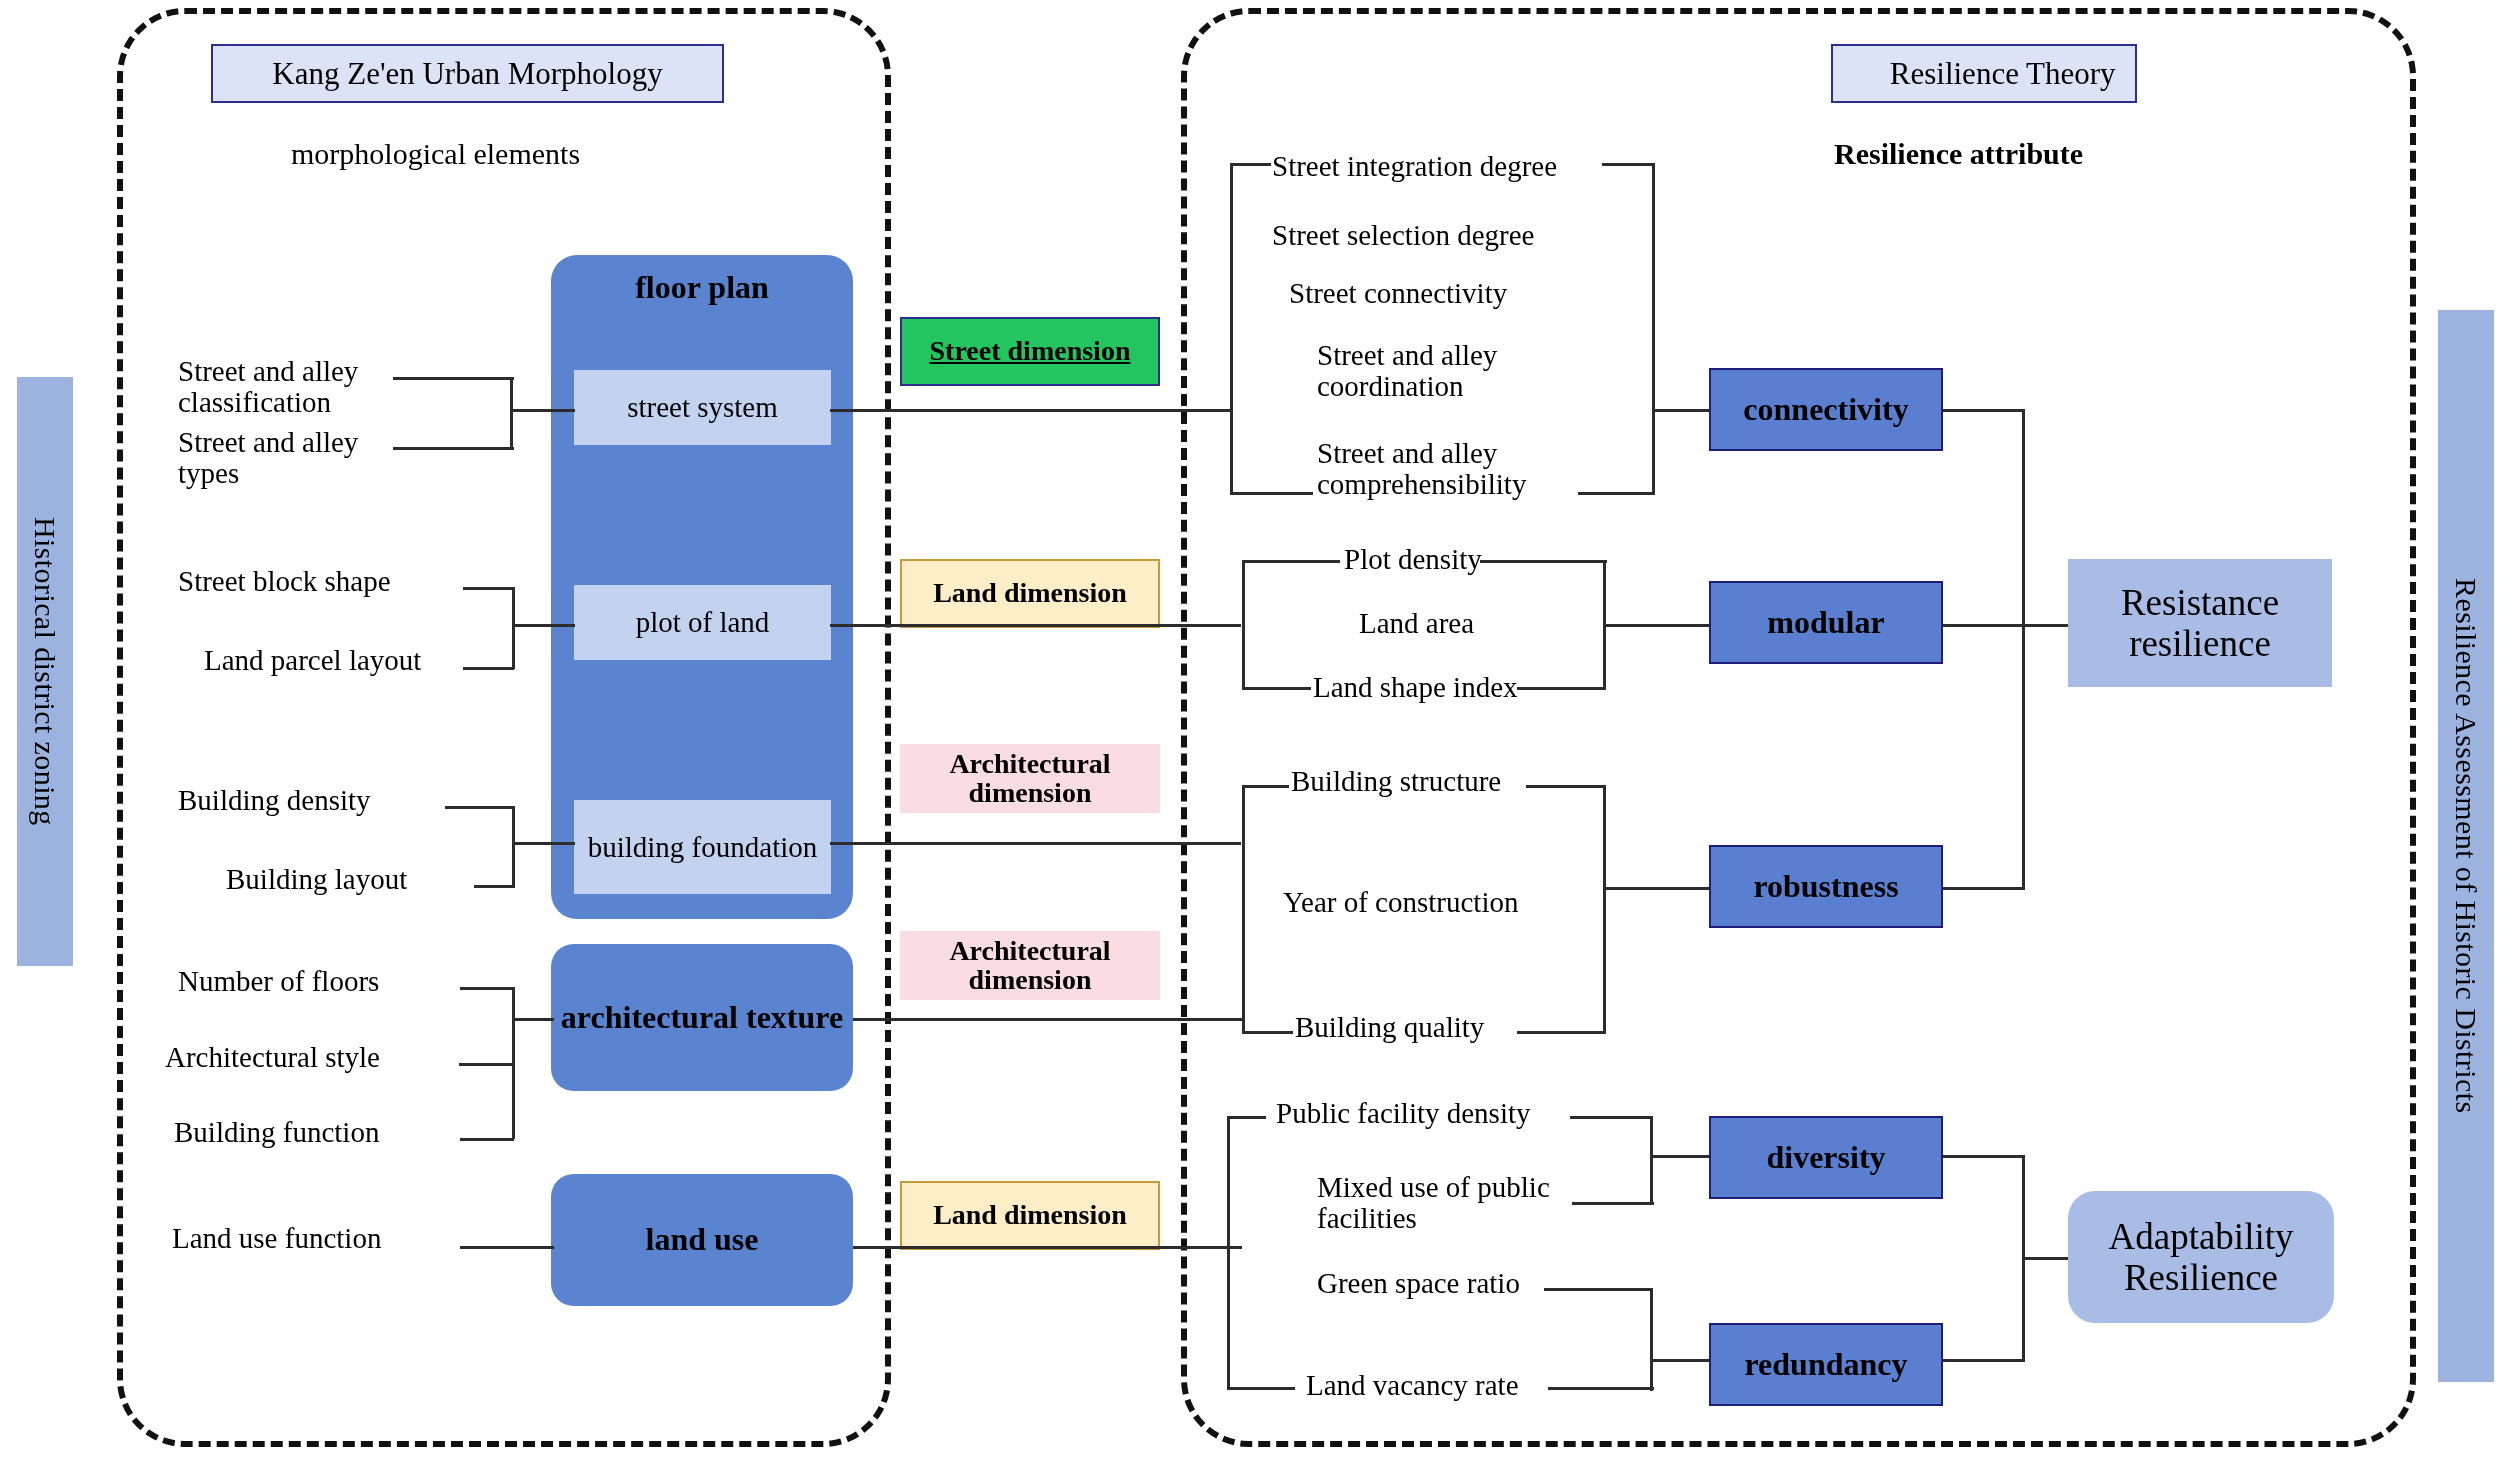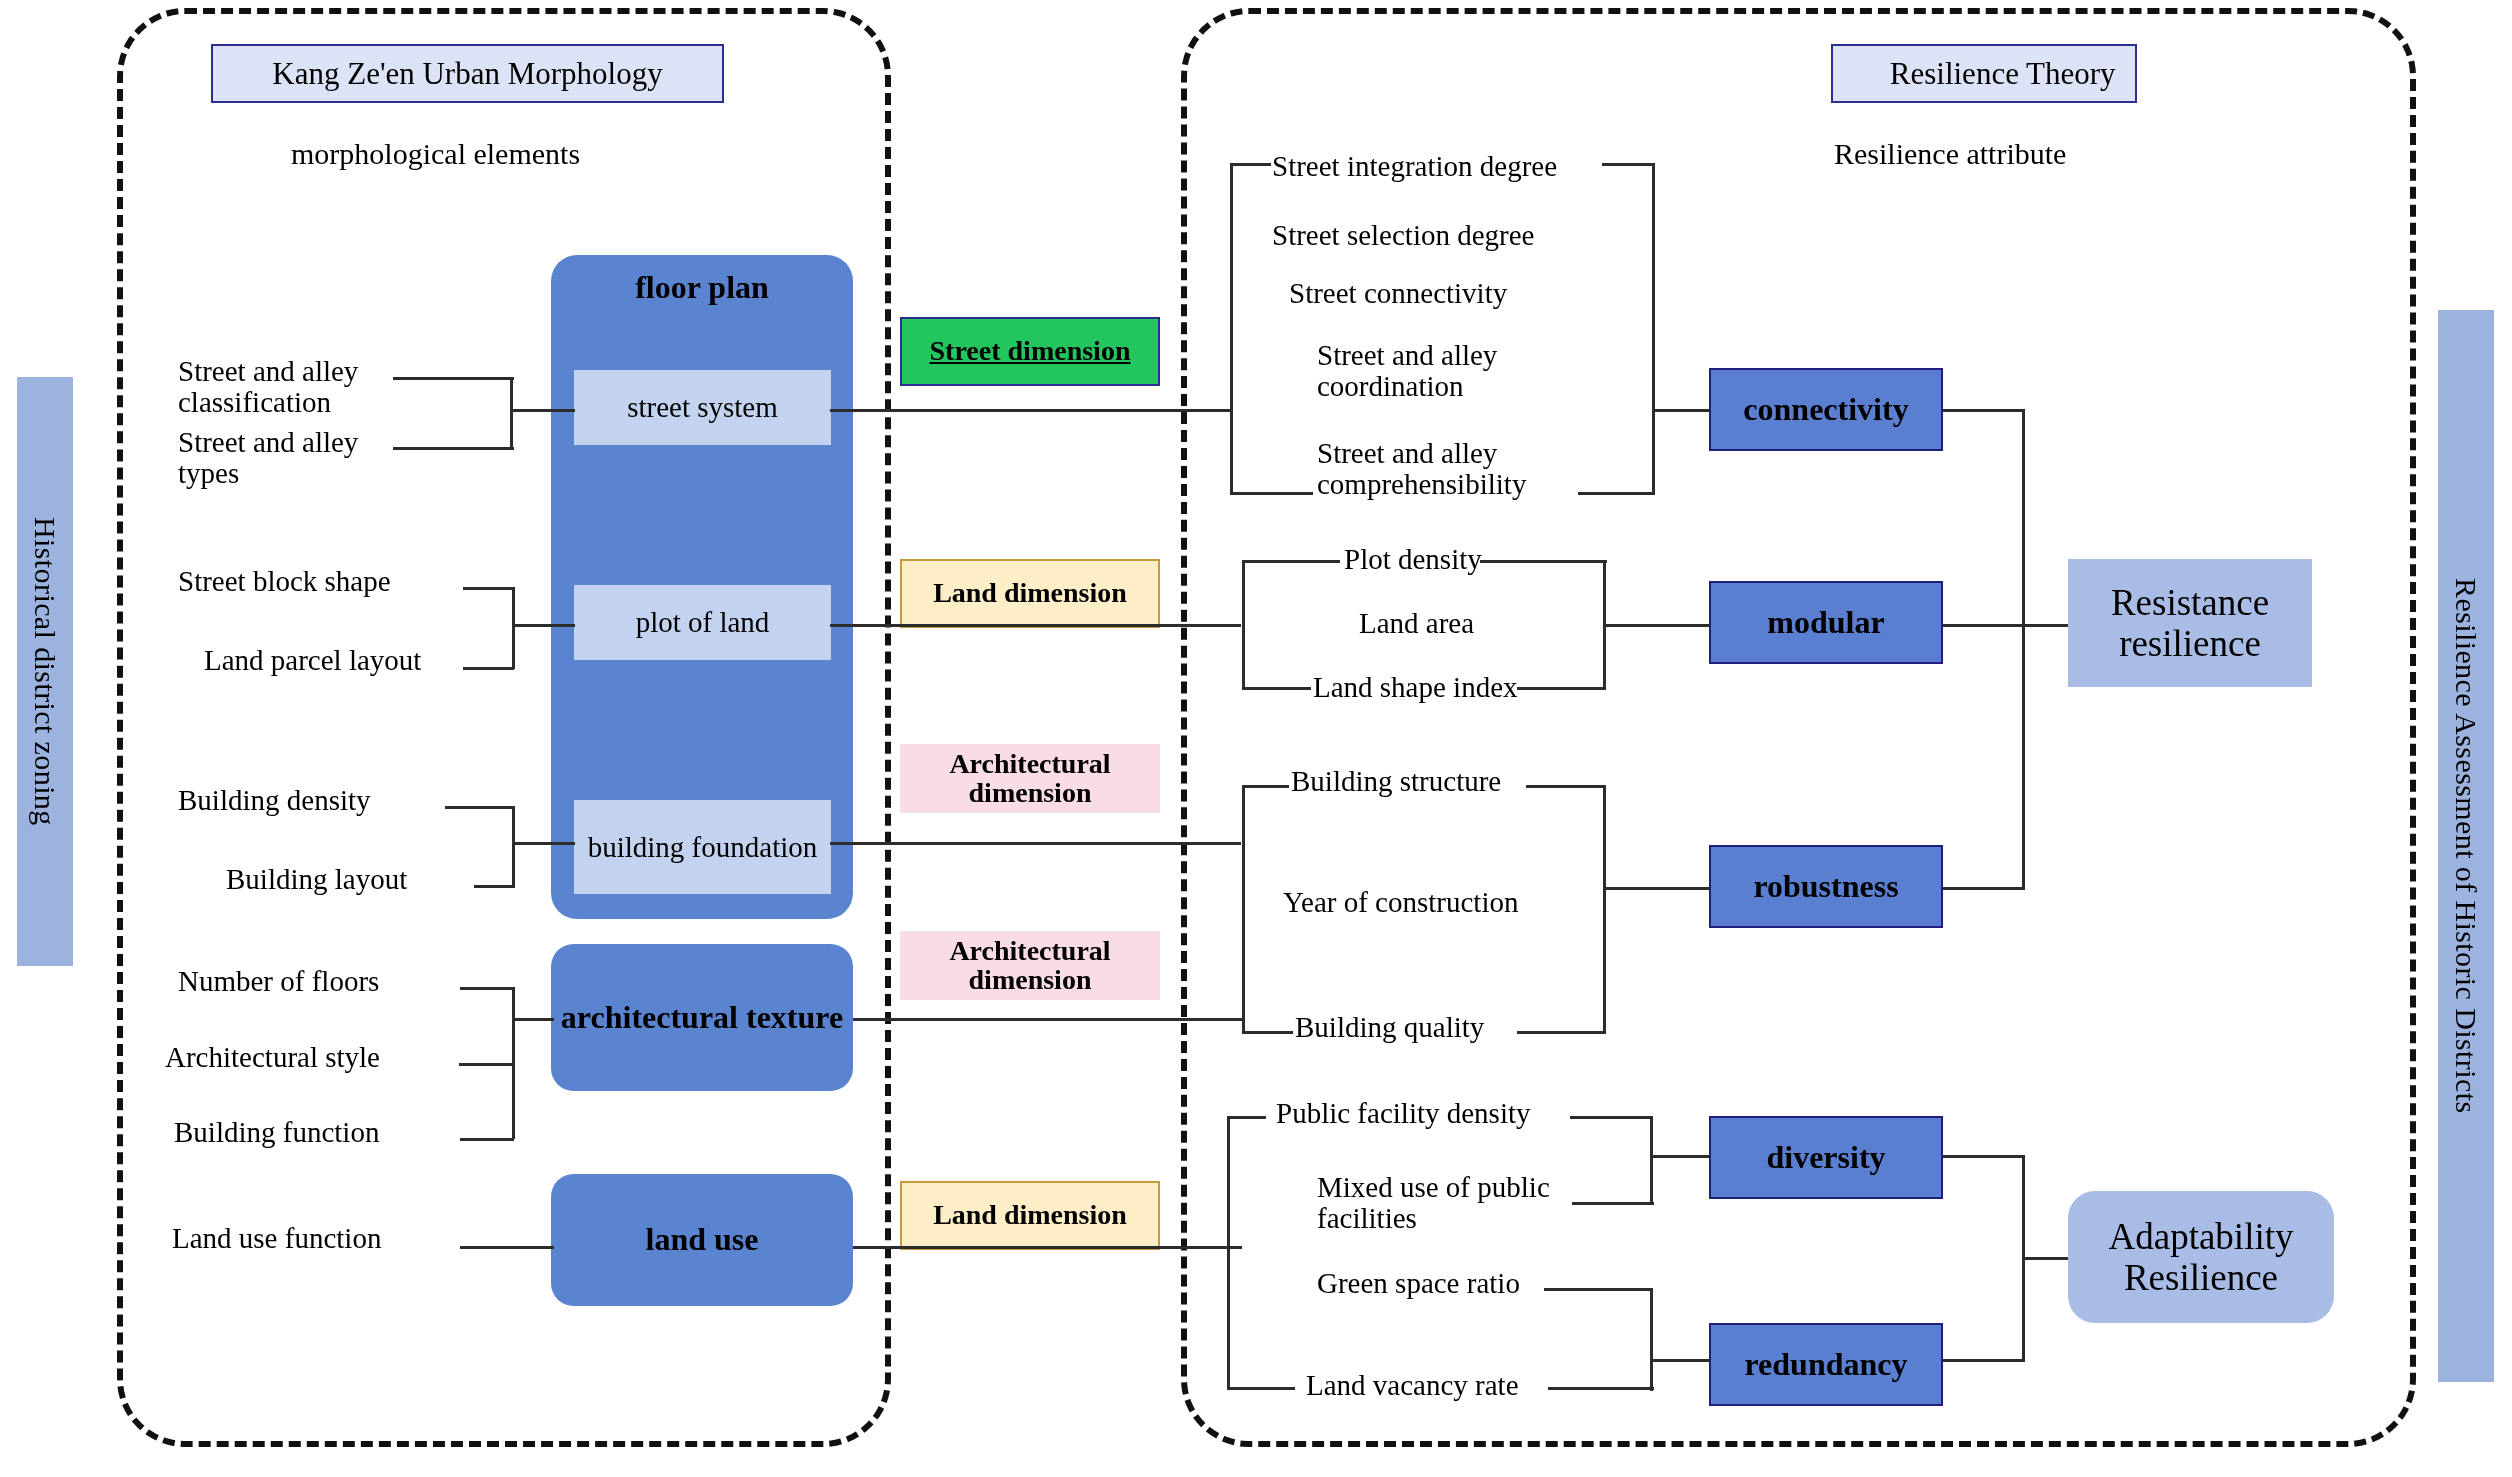--- a/index.html
+++ b/index.html
@@ -176,21 +176,21 @@
   <div class="title-chip" style="left:211px;top:44px;width:513px;height:59px;">
     <span>Kang Ze'en Urban Morphology</span>
   </div>
   <div class="sub-title" style="left:291px;top:137px;">
     <span>morphological elements</span>
   </div>
 
   <div class="title-chip" style="left:1831px;top:44px;width:306px;height:59px;padding-left:48px;">
     <span>Resilience Theory</span>
   </div>
-  <div class="sub-title" style="left:1834px;top:137px;">
+  <div class="sub-title" style="left:1834px;top:137px;font-weight:bold;">
     <span>Resilience attribute</span>
   </div>
 
   <div class="group-card" style="left:551px;top:255px;width:302px;height:664px;">
     <div class="group-card-title">floor plan</div>
   </div>
 
   <div class="inner-chip" style="left:574px;top:370px;width:257px;height:75px;">street system</div>
   <div class="inner-chip" style="left:574px;top:585px;width:257px;height:75px;">plot of land</div>
   <div class="inner-chip" style="left:574px;top:800px;width:257px;height:94px;">building
@@ -322,21 +322,21 @@
 
   <div class="attr-box" style="left:1709px;top:1116px;width:234px;height:83px;">diversity</div>
   <div class="attr-box" style="left:1709px;top:1323px;width:234px;height:83px;">redundancy</div>
 
   <div class="hline" style="left:1943px;top:409px;width:82px;"></div>
   <div class="hline" style="left:1943px;top:624px;width:82px;"></div>
   <div class="hline" style="left:1943px;top:887px;width:82px;"></div>
   <div class="vline" style="left:2022px;top:409px;height:479px;"></div>
   <div class="hline" style="left:2022px;top:624px;width:48px;"></div>
 
-  <div class="result-box" style="left:2068px;top:559px;width:244px;height:128px;">Resistance
+  <div class="result-box" style="left:2068px;top:559px;width:264px;height:128px;">Resistance
 resilience</div>
 
   <div class="hline" style="left:1943px;top:1155px;width:82px;"></div>
   <div class="hline" style="left:1943px;top:1359px;width:82px;"></div>
   <div class="vline" style="left:2022px;top:1155px;height:207px;"></div>
   <div class="hline" style="left:2022px;top:1257px;width:48px;"></div>
 
   <div class="result-box" style="left:2068px;top:1191px;width:266px;height:132px;border-radius:27px;">Adaptability
 Resilience</div>
 

